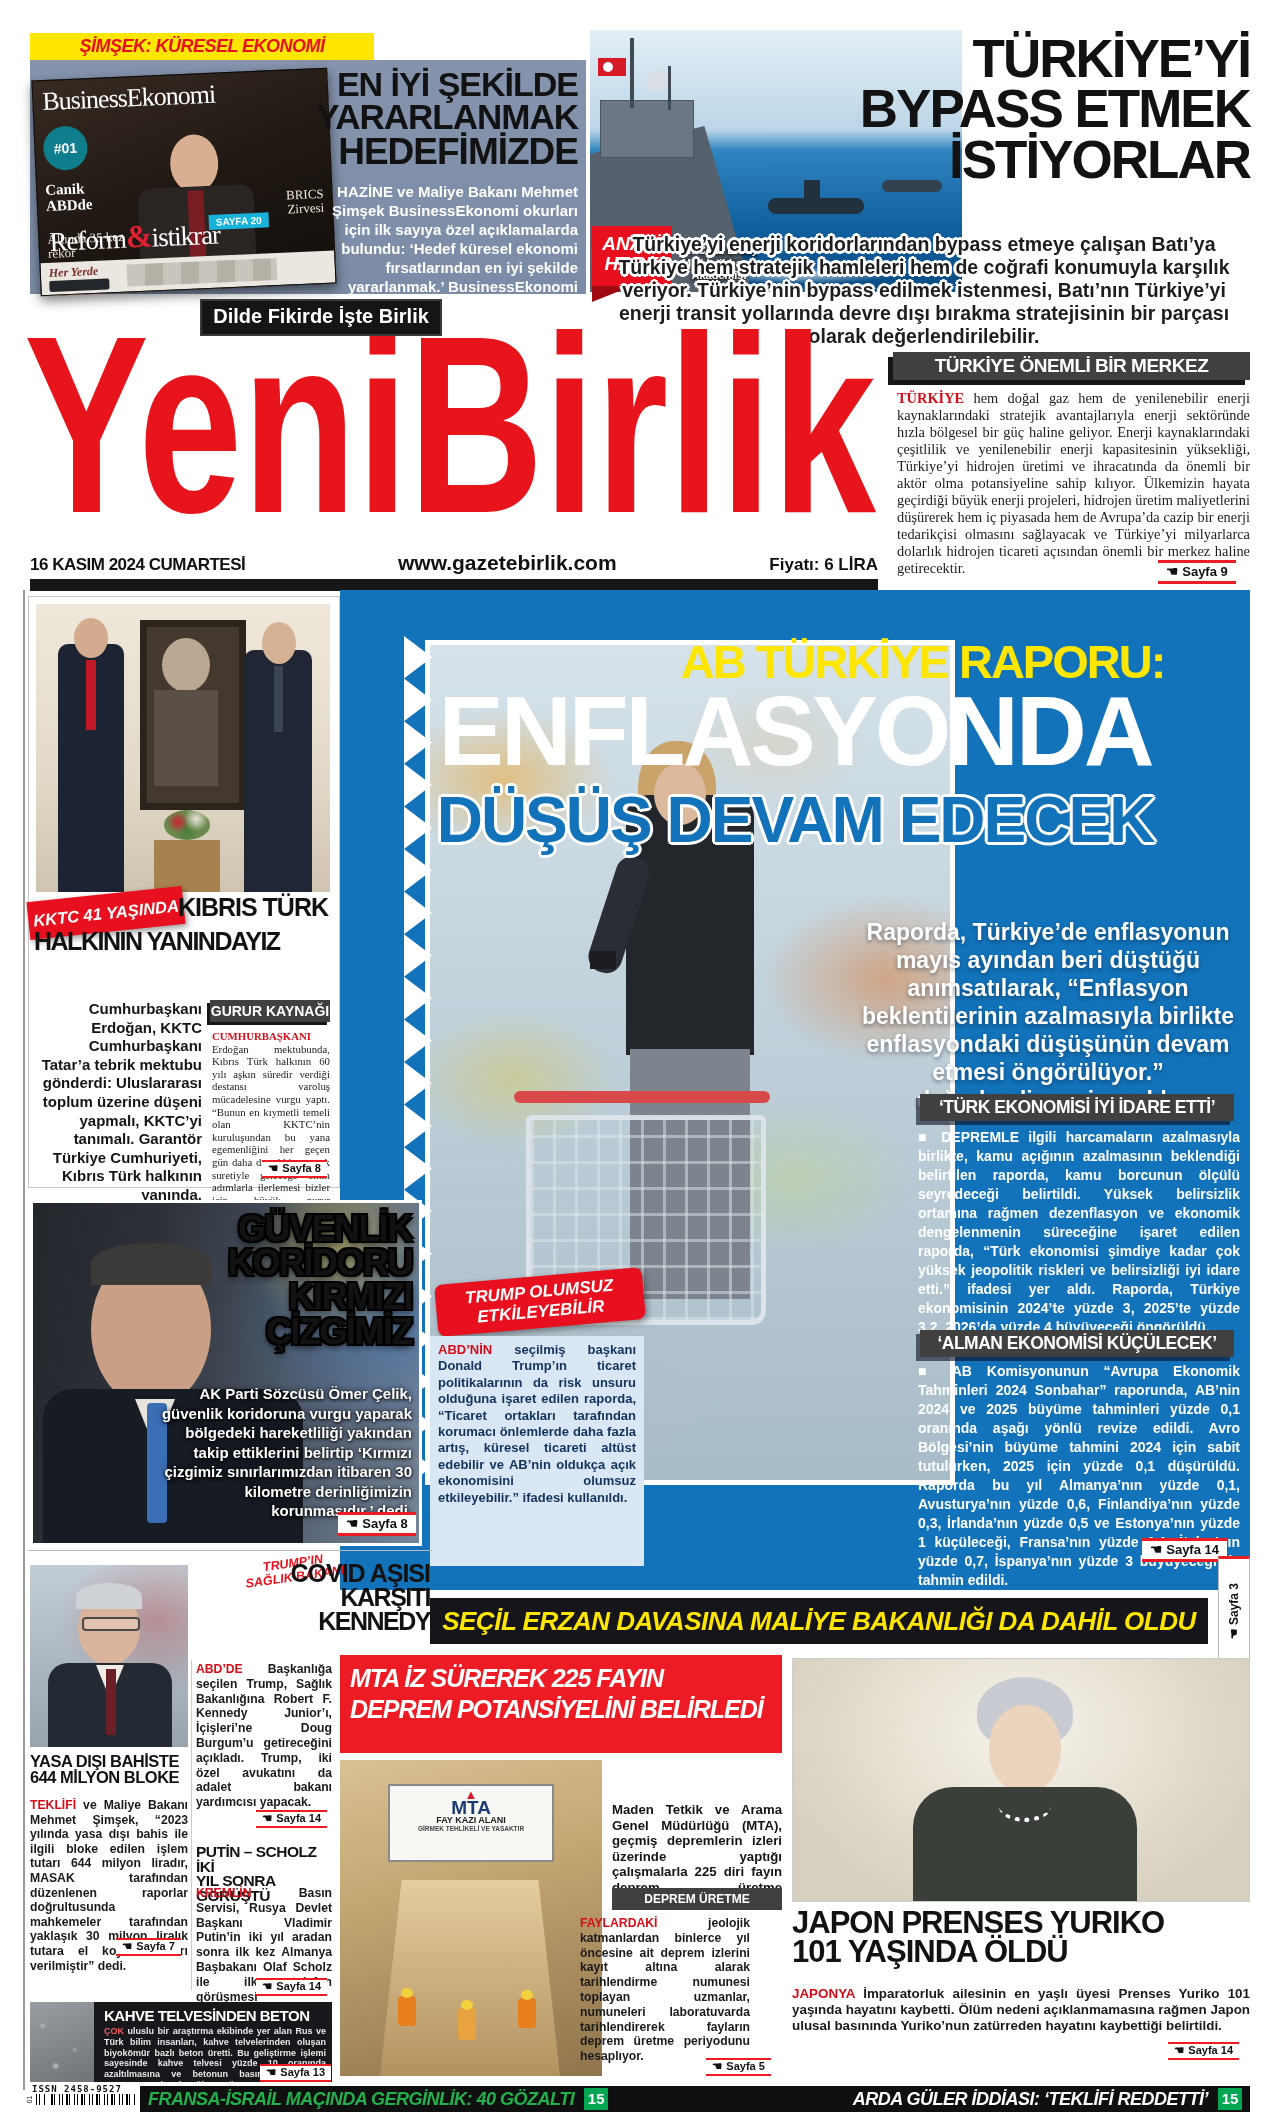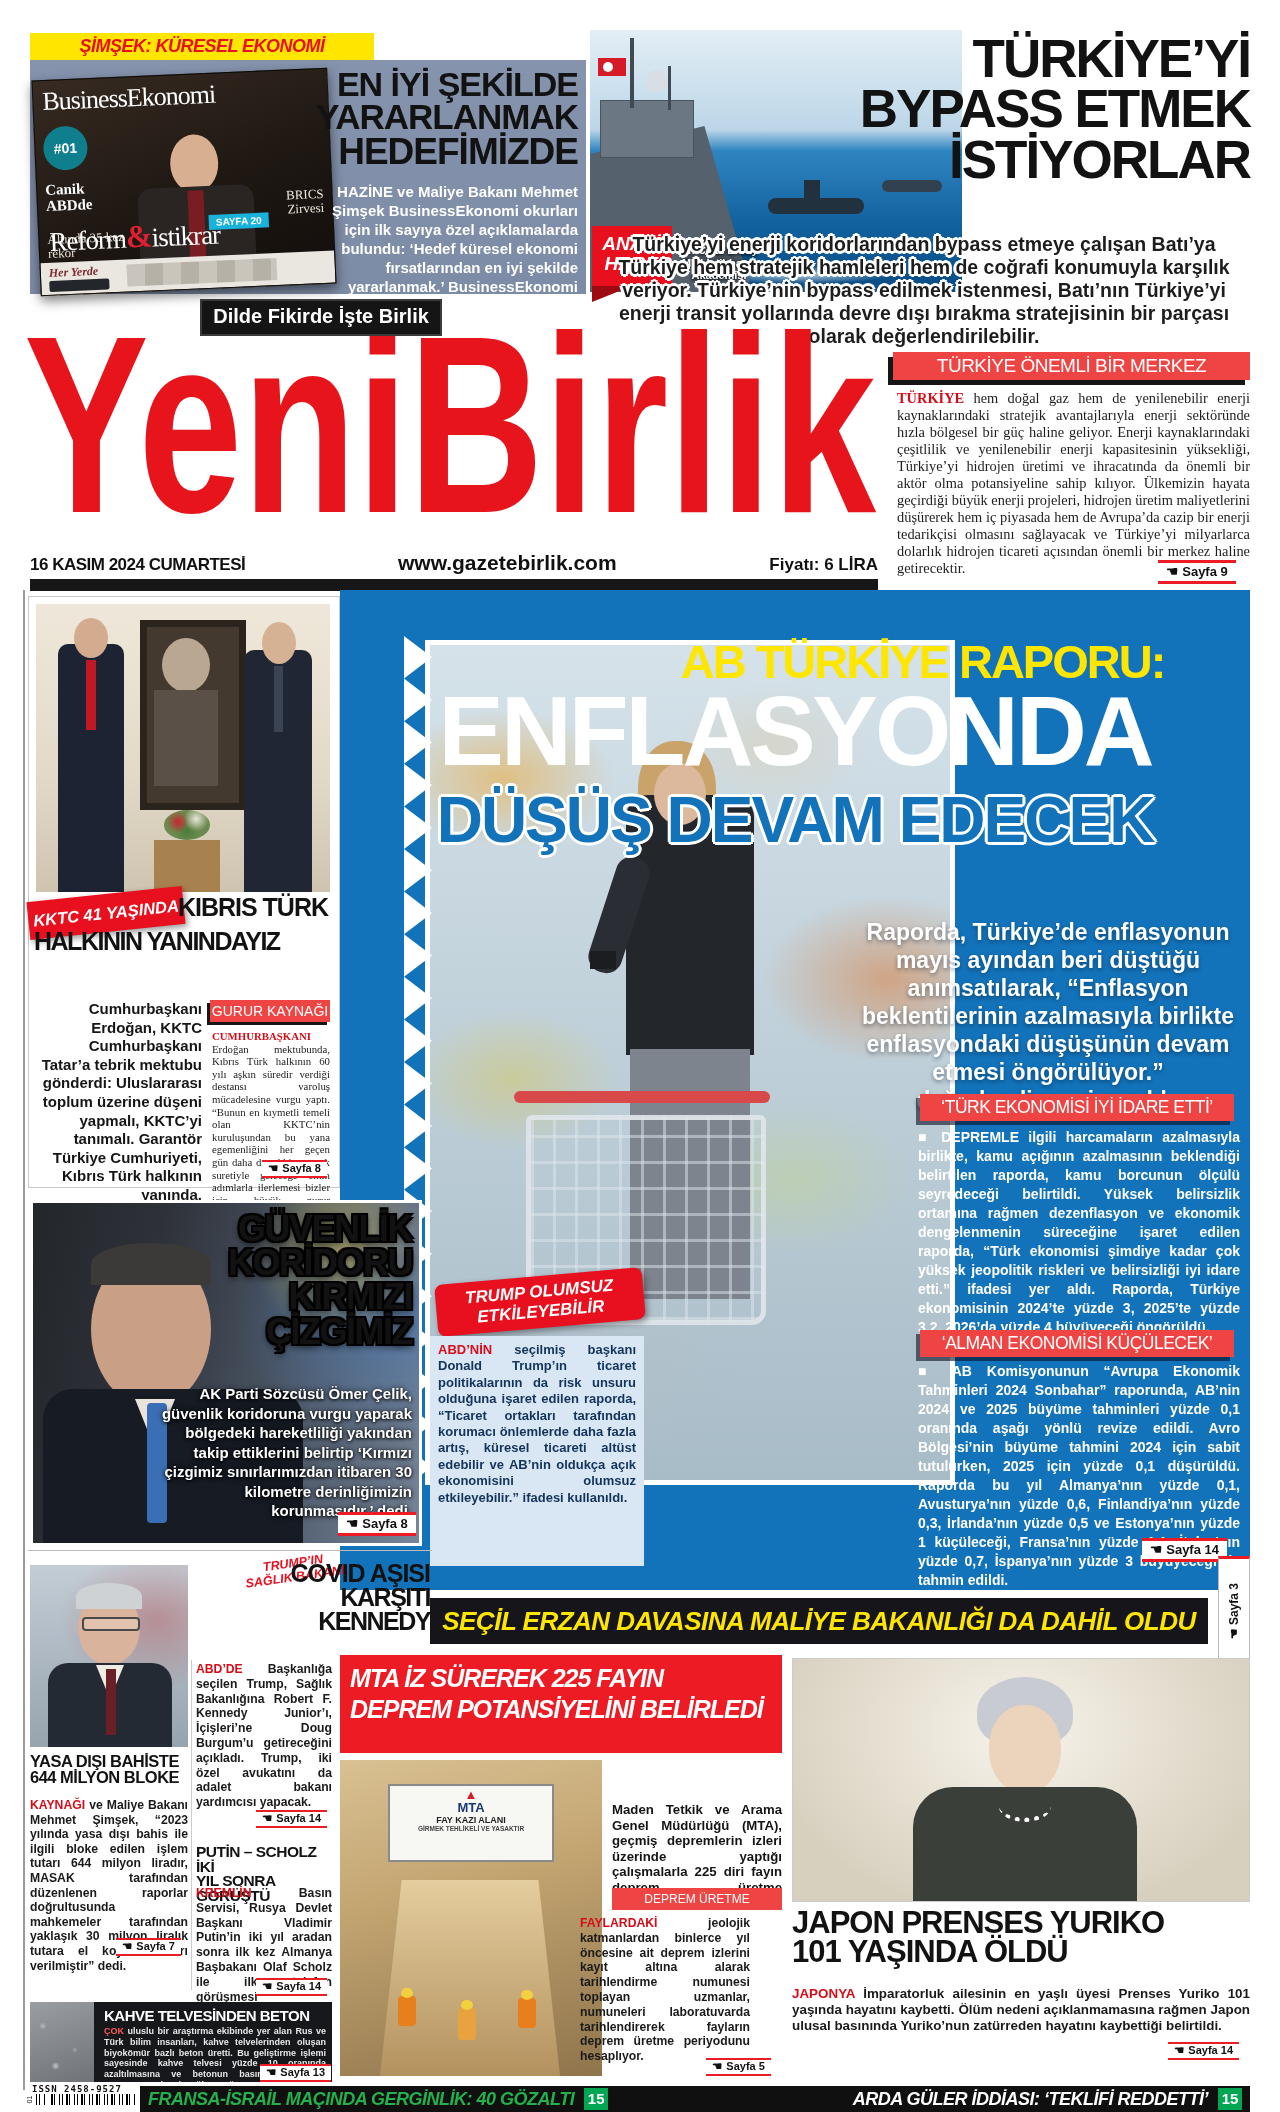--- a/index.html
+++ b/index.html
@@ -8,21 +8,21 @@
   .abs{position:absolute;}
   .b{font-weight:bold}.blk{font-weight:900}.it{font-style:italic}
   .r{text-align:right}.c{text-align:center}.j{text-align:justify}
   .w{color:#fff}
   .serif{font-family:"Liberation Serif",serif}
   .lead{color:#d60d18;font-weight:bold}
   .hl{font-weight:900;color:#121212;letter-spacing:-1px;line-height:.95}
   .hl span{display:block}
   .outline-w{text-shadow:-2px -2px 0 #fff,2px -2px 0 #fff,-2px 2px 0 #fff,2px 2px 0 #fff,-3px 0 0 #fff,3px 0 0 #fff,0 -3px 0 #fff,0 3px 0 #fff}
   .outline-k{text-shadow:-2px -2px 0 #000,2px -2px 0 #000,-2px 2px 0 #000,2px 2px 0 #000,0 3px 7px rgba(0,0,0,.85)}
-  .bannerR{background:#ef4444;color:#fff;font-weight:400;text-align:center}
+  .bannerR{background:#404040;color:#fff;font-weight:700;text-align:center}
   .pageref{position:absolute;display:inline-flex;align-items:center;gap:4px;background:#fff;
            border-top:3px solid #ed1c24;border-bottom:3px solid #ed1c24;font-weight:bold;
            font-size:13px;padding:1px 8px;color:#111;line-height:1.25;white-space:nowrap}
   .pageref.small{font-size:11px;border-top-width:2px;border-bottom-width:2px;padding:0 6px}
   .pageref .hand{font-size:1.05em;line-height:1}
   .zigzag{clip-path:polygon(0 0,100% 2.5%,0 5%,100% 7.5%,0 10%,100% 12.5%,0 15%,100% 17.5%,0 20%,100% 22.5%,0 25%,100% 27.5%,0 30%,100% 32.5%,0 35%,100% 37.5%,0 40%,100% 42.5%,0 45%,100% 47.5%,0 50%,100% 52.5%,0 55%,100% 57.5%,0 60%,100% 62.5%,0 65%,100% 67.5%,0 70%,100% 72.5%,0 75%,100% 77.5%,0 80%,100% 82.5%,0 85%,100% 87.5%,0 90%,100% 92.5%,0 95%,100% 97.5%,0 100%)}
 </style>
 </head>
 <body>
 
@@ -274,21 +274,21 @@
     <div class="abs" style="left:52px;top:52px;width:54px;height:10px;border:2px solid #4a4a4a;border-radius:4px;background:rgba(255,255,255,.2);"></div>
     <div class="abs" style="left:18px;top:98px;width:124px;height:84px;background:#242a33;border-radius:20px 20px 0 0;"></div>
     <div class="abs" style="left:66px;top:100px;width:28px;height:34px;background:#f0ece4;clip-path:polygon(0 0,100% 0,50% 100%);"></div>
     <div class="abs" style="left:76px;top:104px;width:10px;height:66px;background:#6b1f26;"></div>
   </div>
   <div class="abs hl" style="left:30px;top:1754px;width:160px;">
     <span style="font-size:16.5px;letter-spacing:-.5px;">YASA DIŞI BAHİSTE</span>
     <span style="font-size:16.5px;letter-spacing:-.5px;">644 MİLYON BLOKE</span>
   </div>
   <div class="abs j b" style="left:30px;top:1798px;width:158px;font-size:12.2px;line-height:14.6px;color:#1a1a1a;">
-    <span class="lead">KAYNAĞI</span><span> ve Maliye Bakanı Mehmet Şimşek, “2023 yılında yasa dışı bahis ile ilgili bloke edilen işlem tutarı 644 milyon liradır, MASAK tarafından düzenlenen raporlar doğrultusunda mahkemeler tarafından yaklaşık 30 milyon liralık tutara el koyma kararı verilmiştir” dedi.</span>
+    <span class="lead">TEKLİFİ</span><span> ve Maliye Bakanı Mehmet Şimşek, “2023 yılında yasa dışı bahis ile ilgili bloke edilen işlem tutarı 644 milyon liradır, MASAK tarafından düzenlenen raporlar doğrultusunda mahkemeler tarafından yaklaşık 30 milyon liralık tutara el koyma kararı verilmiştir” dedi.</span>
   </div>
   <span class="pageref small" style="left:116px;top:1938px;">
       <span class="hand">☚</span>
       <span>Sayfa 7</span>
     </span>
 
   <div class="abs" style="left:30px;top:2002px;width:302px;height:80px;background:#17181c;overflow:hidden;">
     <div class="abs" style="left:0;top:0;width:64px;height:80px;background:radial-gradient(6px 6px at 20% 30%,#b9bcc0,transparent 60%),radial-gradient(5px 5px at 70% 60%,#a4a8ac,transparent 60%),radial-gradient(7px 7px at 40% 80%,#c4c7ca,transparent 60%),linear-gradient(160deg,#9a9ea3,#6f7378);"></div>
     <div class="abs blk w" style="left:74px;top:5px;font-size:15px;letter-spacing:-.5px;">KAHVE TELVESİNDEN BETON</div>
     <div class="abs j b" style="left:74px;top:24px;width:222px;font-size:9px;line-height:10.8px;color:#e8e8e8;">
@@ -310,21 +310,21 @@
   <div class="abs" style="left:340px;top:1655px;width:442px;height:98px;background:#ed1c24;padding:8px 10px;box-sizing:border-box;">
     <span class="blk it w" style="display:block;font-size:25px;line-height:1.25;letter-spacing:-1px;">
       <span style="display:block">MTA İZ SÜREREK 225 FAYIN</span>
       <span style="display:block">DEPREM POTANSİYELİNİ BELİRLEDİ</span>
     </span>
   </div>
   <div class="abs" style="left:340px;top:1760px;width:262px;height:316px;overflow:hidden;background:linear-gradient(165deg,#d9c193 0%,#c3a571 40%,#8f744c 100%);">
     <div class="abs" style="left:40px;top:120px;width:180px;height:196px;background:linear-gradient(180deg,#e4cd9e,#b4925f);clip-path:polygon(12% 0,88% 0,100% 100%,0 100%);"></div>
     <div class="abs c" style="left:48px;top:24px;width:166px;height:78px;background:#f7f7f4;border:2px solid #8a8a8a;padding:3px 2px;box-sizing:border-box;">
       <div style="color:#d61a28;font-size:13px;line-height:12px;"><span>▲</span></div>
-      <div class="blk" style="font-size:13px;color:#1b3b73;line-height:14px;">MTA</div>
+      <div class="blk" style="font-size:19px;color:#1b3b73;line-height:14px;">MTA</div>
       <div class="blk" style="font-size:9px;color:#222;line-height:10px;">FAY KAZI ALANI</div>
       <div class="b" style="font-size:6.5px;color:#444;line-height:8px;">GİRMEK TEHLİKELİ VE YASAKTIR</div>
     </div>
     <div class="abs" style="left:58px;top:236px;width:18px;height:30px;background:#e87f1d;border-radius:4px;"></div>
     <div class="abs" style="left:61px;top:228px;width:12px;height:10px;border-radius:50%;background:#f3d03e;"></div>
     <div class="abs" style="left:118px;top:248px;width:18px;height:32px;background:#e8a23f;border-radius:4px;"></div>
     <div class="abs" style="left:121px;top:240px;width:12px;height:10px;border-radius:50%;background:#f3d03e;"></div>
     <div class="abs" style="left:178px;top:238px;width:18px;height:30px;background:#e87f1d;border-radius:4px;"></div>
     <div class="abs" style="left:181px;top:230px;width:12px;height:10px;border-radius:50%;background:#f3d03e;"></div>
   </div>

